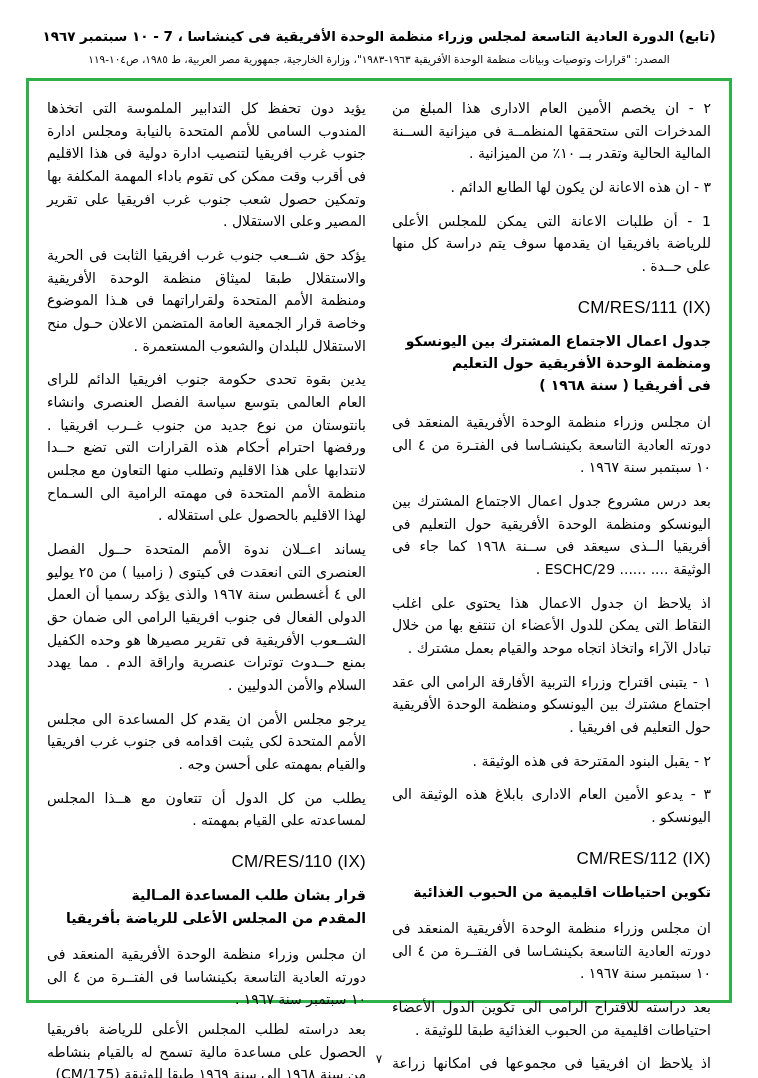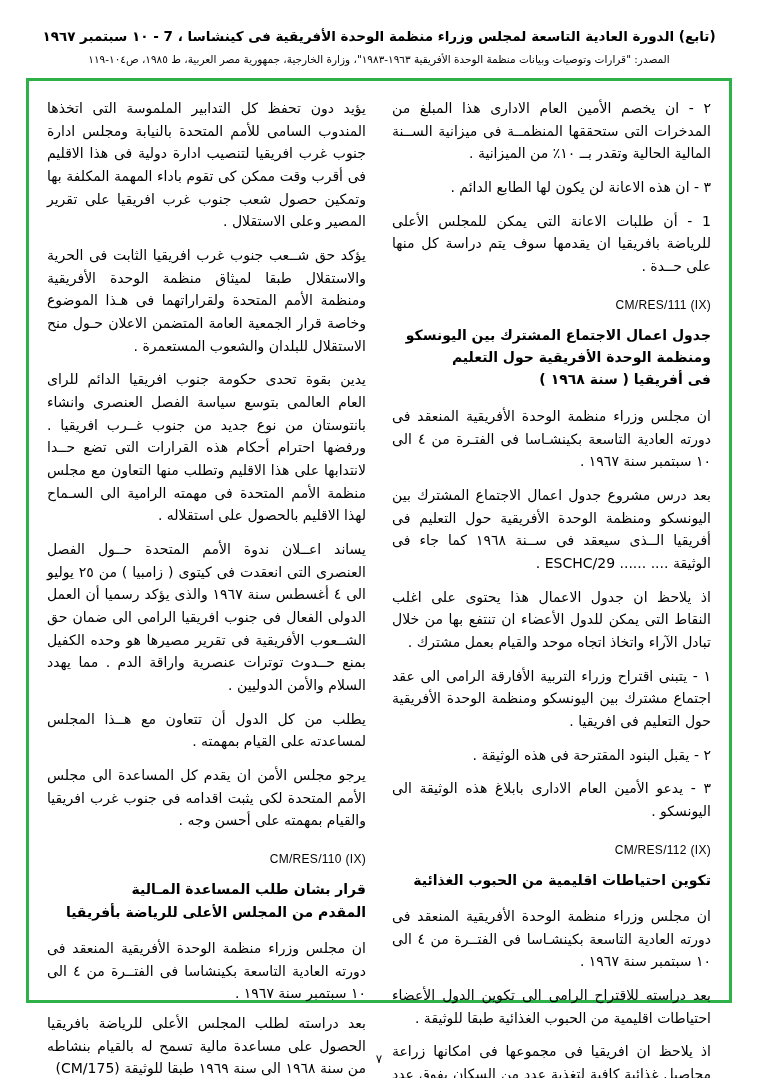--- a/index.html
+++ b/index.html
@@ -61,21 +61,21 @@
   .para {
     font-size: 14px;
     line-height: 1.62;
     text-align: justify;
     text-align-last: right;
     margin: 0 0 11px 0;
     direction: rtl;
   }
   .para.tight { margin-bottom: 7px; }
   .res-code {
-    font-size: 12px;
+    font-size: 17px;
     font-family: "Liberation Sans", sans-serif;
     direction: ltr;
     text-align: right;
     margin: 20px 0 12px 0;
     letter-spacing: 0.3px;
   }
   .res-title {
     font-size: 14px;
     font-weight: bold;
     line-height: 1.6;
@@ -102,22 +102,22 @@
   </div>
 
   <div class="frame">
     <div class="columns">
 
       <div class="col">
         <p class="para">يؤيد دون تحفظ كل التدابير الملموسة التى اتخذها المندوب السامى للأمم المتحدة بالنيابة ومجلس ادارة جنوب غرب افريقيا لتنصيب ادارة دولية فى هذا الاقليم فى أقرب وقت ممكن كى تقوم باداء المهمة المكلفة بها وتمكين حصول شعب جنوب غرب افريقيا على تقرير المصير وعلى الاستقلال .</p>
         <p class="para">يؤكد حق شــعب جنوب غرب افريقيا الثابت فى الحرية والاستقلال طبقا لميثاق منظمة الوحدة الأفريقية ومنظمة الأمم المتحدة ولقراراتهما فى هـذا الموضوع وخاصة قرار الجمعية العامة المتضمن الاعلان حـول منح الاستقلال للبلدان والشعوب المستعمرة .</p>
         <p class="para">يدين بقوة تحدى حكومة جنوب افريقيا الدائم للراى العام العالمى بتوسع سياسة الفصل العنصرى وانشاء بانتوستان من نوع جديد من جنوب غــرب افريقيا . ورفضها احترام أحكام هذه القرارات التى تضع حــدا لانتدابها على هذا الاقليم وتطلب منها التعاون مع مجلس منظمة الأمم المتحدة فى مهمته الرامية الى السـماح لهذا الاقليم بالحصول على استقلاله .</p>
         <p class="para">يساند اعــلان ندوة الأمم المتحدة حــول الفصل العنصرى التى انعقدت فى كيتوى ( زامبيا ) من ٢٥ يوليو الى ٤ أغسطس سنة ١٩٦٧ والذى يؤكد رسميا أن العمل الدولى الفعال فى جنوب افريقيا الرامى الى ضمان حق الشــعوب الأفريقية فى تقرير مصيرها هو وحده الكفيل بمنع حــدوث توترات عنصرية واراقة الدم . مما يهدد السلام والأمن الدوليين .</p>
+        <p class="para">يرجو مجلس الأمن ان يقدم كل المساعدة الى مجلس الأمم المتحدة لكى يثبت اقدامه فى جنوب غرب افريقيا والقيام بمهمته على أحسن وجه .</p>
         <p class="para">يطلب من كل الدول أن تتعاون مع هــذا المجلس لمساعدته على القيام بمهمته .</p>
-        <p class="para">يرجو مجلس الأمن ان يقدم كل المساعدة الى مجلس الأمم المتحدة لكى يثبت اقدامه فى جنوب غرب افريقيا والقيام بمهمته على أحسن وجه .</p>
 
         <div class="res-code">CM/RES/110 (IX)</div>
         <div class="res-title" style="white-space:pre-line;">قرار بشان طلب المساعدة المـالية
 المقدم من المجلس الأعلى للرياضة بأفريقيا</div>
 
         <p class="para tight">ان مجلس وزراء منظمة الوحدة الأفريقية المنعقد فى دورته العادية التاسعة بكينشاسا فى الفتــرة من ٤ الى ١٠ سبتمبر سنة ١٩٦٧ .</p>
         <p class="para">بعد دراسته لطلب المجلس الأعلى للرياضة بافريقيا الحصول على مساعدة مالية تسمح له بالقيام بنشاطه من سنة ١٩٦٨ الى سنة ١٩٦٩ طبقا للوثيقة (CM/175)</p>
         <p class="para">يقــرر :</p>
         <p class="para">١ - تقديم اعانة بمبلغ ٢٠,٠٠٠ جنيه للمجلس الأعلى للرياضة بافريقيا .</p>
       </div>

